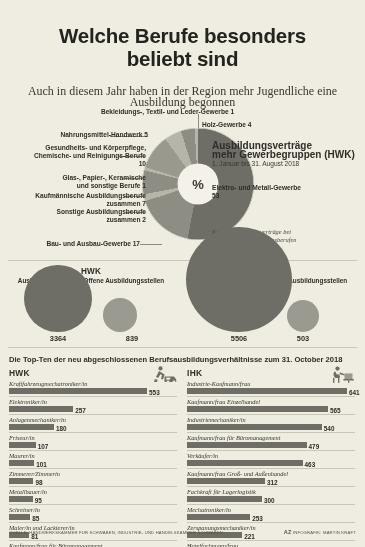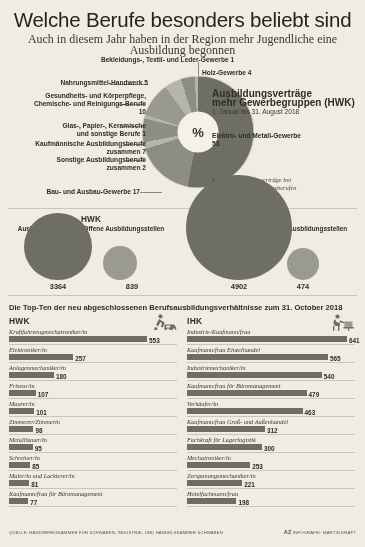--- a/index.html
+++ b/index.html
@@ -8,21 +8,21 @@
     background:#efece1;
     font-family:"Liberation Sans",sans-serif;
     color:#32312b;
     -webkit-font-smoothing:antialiased;
   }
   .page{position:relative;width:365px;height:547px;background:#efece1;}
 
   
   .hdr{padding:8px 10px 0 10px;text-align:center;}
   .hdr h1{
-    margin:0;font-size:20.5px;line-height:23px;font-weight:normal;
+    margin:16px;font-size:20.5px;line-height:23px;font-weight:bold;
     letter-spacing:-0.2px;color:#23231f;
   }
   .hdr .sub{
     margin:3px 0 0 0;font-family:"Liberation Serif",serif;
     font-size:12px;line-height:11px;color:#3a382f;
   }
 
   
   .pieblock{position:relative;height:148px;margin-top:4px;}
   .donut{
@@ -179,22 +179,22 @@
         <div class="bubnum" id="n-hwk-o" style="left: 112px; width: 40px; top: 46px;">839</div>
       </div>
     </div>
 
     <div class="bubcol right">
       <div class="k">IHK</div>
       <div class="d">Ausbildungsverträge/Offene Ausbildungsstellen</div>
       <div class="pair">
         <div class="bub" id="b-ihk-c" style="width: 105.215px; height: 105.215px; background: rgb(110, 110, 102); left: 3.39237px; top: -61.2153px;"></div>
         <div class="bub" id="b-ihk-o" style="width: 31.7891px; height: 31.7891px; background: rgb(155, 154, 144); left: 104.105px; top: 12.2109px;"></div>
-        <div class="bubnum" id="n-ihk-c" style="left: 36px; width: 40px; top: 46px;">4902</div>
-        <div class="bubnum" id="n-ihk-o" style="left: 100px; width: 40px; top: 46px;">474</div>
+        <div class="bubnum" id="n-ihk-c" style="left: 36px; width: 40px; top: 46px;">5506</div>
+        <div class="bubnum" id="n-ihk-o" style="left: 100px; width: 40px; top: 46px;">503</div>
       </div>
     </div>
   </div>
 
   <div class="rule"></div>
 
   <div class="tt">
     <div class="ttt">Die Top-Ten der neu abgeschlossenen Berufsausbildungsverhältnisse zum 31. October 2018</div>
 
     <div class="cols">

